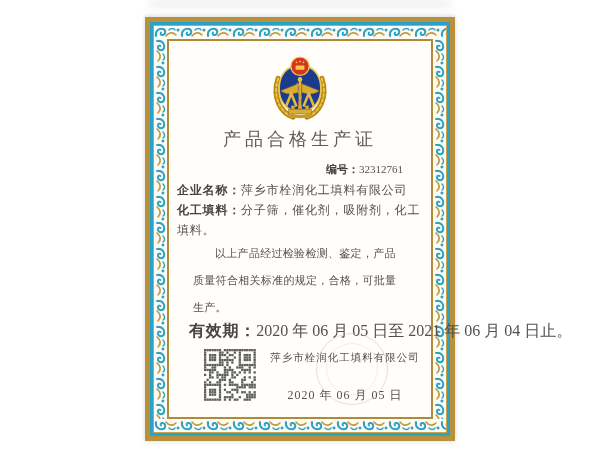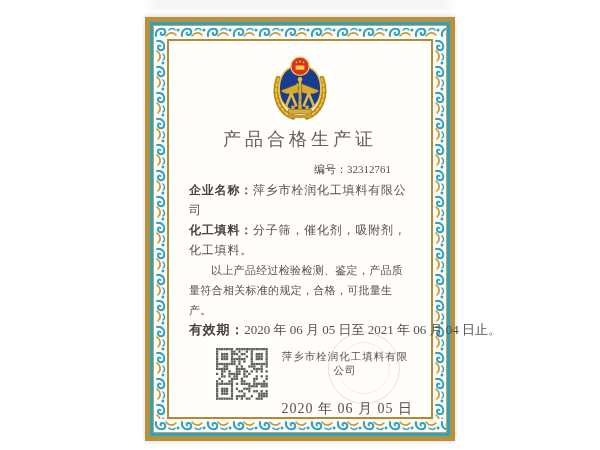--- a/index.html
+++ b/index.html
@@ -24,49 +24,49 @@
   .b3 { width:100%; height:100%; border:1px solid #c9a24b; position:relative; background:#fdfbf4; }
   .strip { position:absolute; display:block; }
   .strip-top    { top:0; left:0; right:0; height:13px; width:100%; }
   .strip-bottom { bottom:0; left:0; right:0; height:13px; width:100%; }
   .strip-left   { top:13px; bottom:13px; left:0; width:13px; height:calc(100% - 26px); }
   .strip-right  { top:13px; bottom:13px; right:0; width:13px; height:calc(100% - 26px); }
   .inner {
     position:absolute; top:13px; left:13px; right:13px; bottom:13px;
     border:2px solid #b08a39; background:#fffefb;
   }
-  .content { position:relative; width:100%; height:100%; padding:0 16px; }
+  .content { position:relative; width:100%; height:100%; padding:0 4px; }
 
   
   .emblem-wrap { text-align:center; margin-top:13px; height:70px; }
   .title {
     text-align:center; margin-top:3px; font-size:18px; letter-spacing:4px;
     color:#5f5d5b; font-weight:normal;
   }
   .serial {
     text-align:right; padding-right:24px; margin-top:11px;
     font-size:11px; color:#55504b;
   }
-  .serial .lbl { font-weight:normal; color:#474340; }
+  .serial .lbl { font-weight:bold; color:#474340; }
   .fields { margin:3px 4px 0; }
   .field { font-size:12px; line-height:20px; letter-spacing:.8px; color:#55504b; }
   .field .lbl, .validity .lbl { font-weight:bold; color:#474340; letter-spacing:.8px; }
   .statement {
-    margin:0 4px; font-size:11px; line-height:20px; letter-spacing:.3px;
+    margin:0 20px; font-size:11px; line-height:27px; letter-spacing:.3px;
     color:#55504b; text-indent:22px;
   }
   .validity {
-    margin:0 4px; font-size:13px; line-height:20px; color:#55504b;
+    margin:0 16px; font-size:16px; line-height:20px; color:#55504b;
     white-space:nowrap;
   }
   .bottom { position:relative; margin-top:6px; height:110px; }
   .qr { position:absolute; left:31px; top:2px; width:52px; height:52px; }
   .issuer-block { position:absolute; left:92px; right:2px; top:4px; text-align:center; z-index:2; }
   .issuer { font-size:10.5px; letter-spacing:1px; color:#55504b; }
-  .issue-date { margin-top:22px; font-size:14px; letter-spacing:1px; color:#55504b;text-align:right; }
+  .issue-date { margin-top:22px; font-size:12px; letter-spacing:1px; color:#55504b; }
   .seal {
     position:absolute; left:143px; top:-14px; width:72px; height:72px;
     border:1.5px solid rgba(168,152,146,.30); border-radius:50%; z-index:1;
   }
   .seal-inner {
     position:absolute; left:9px; top:9px; width:52px; height:52px;
     border:1px solid rgba(168,152,146,.16); border-radius:50%;
   }
 </style>
 </head>

